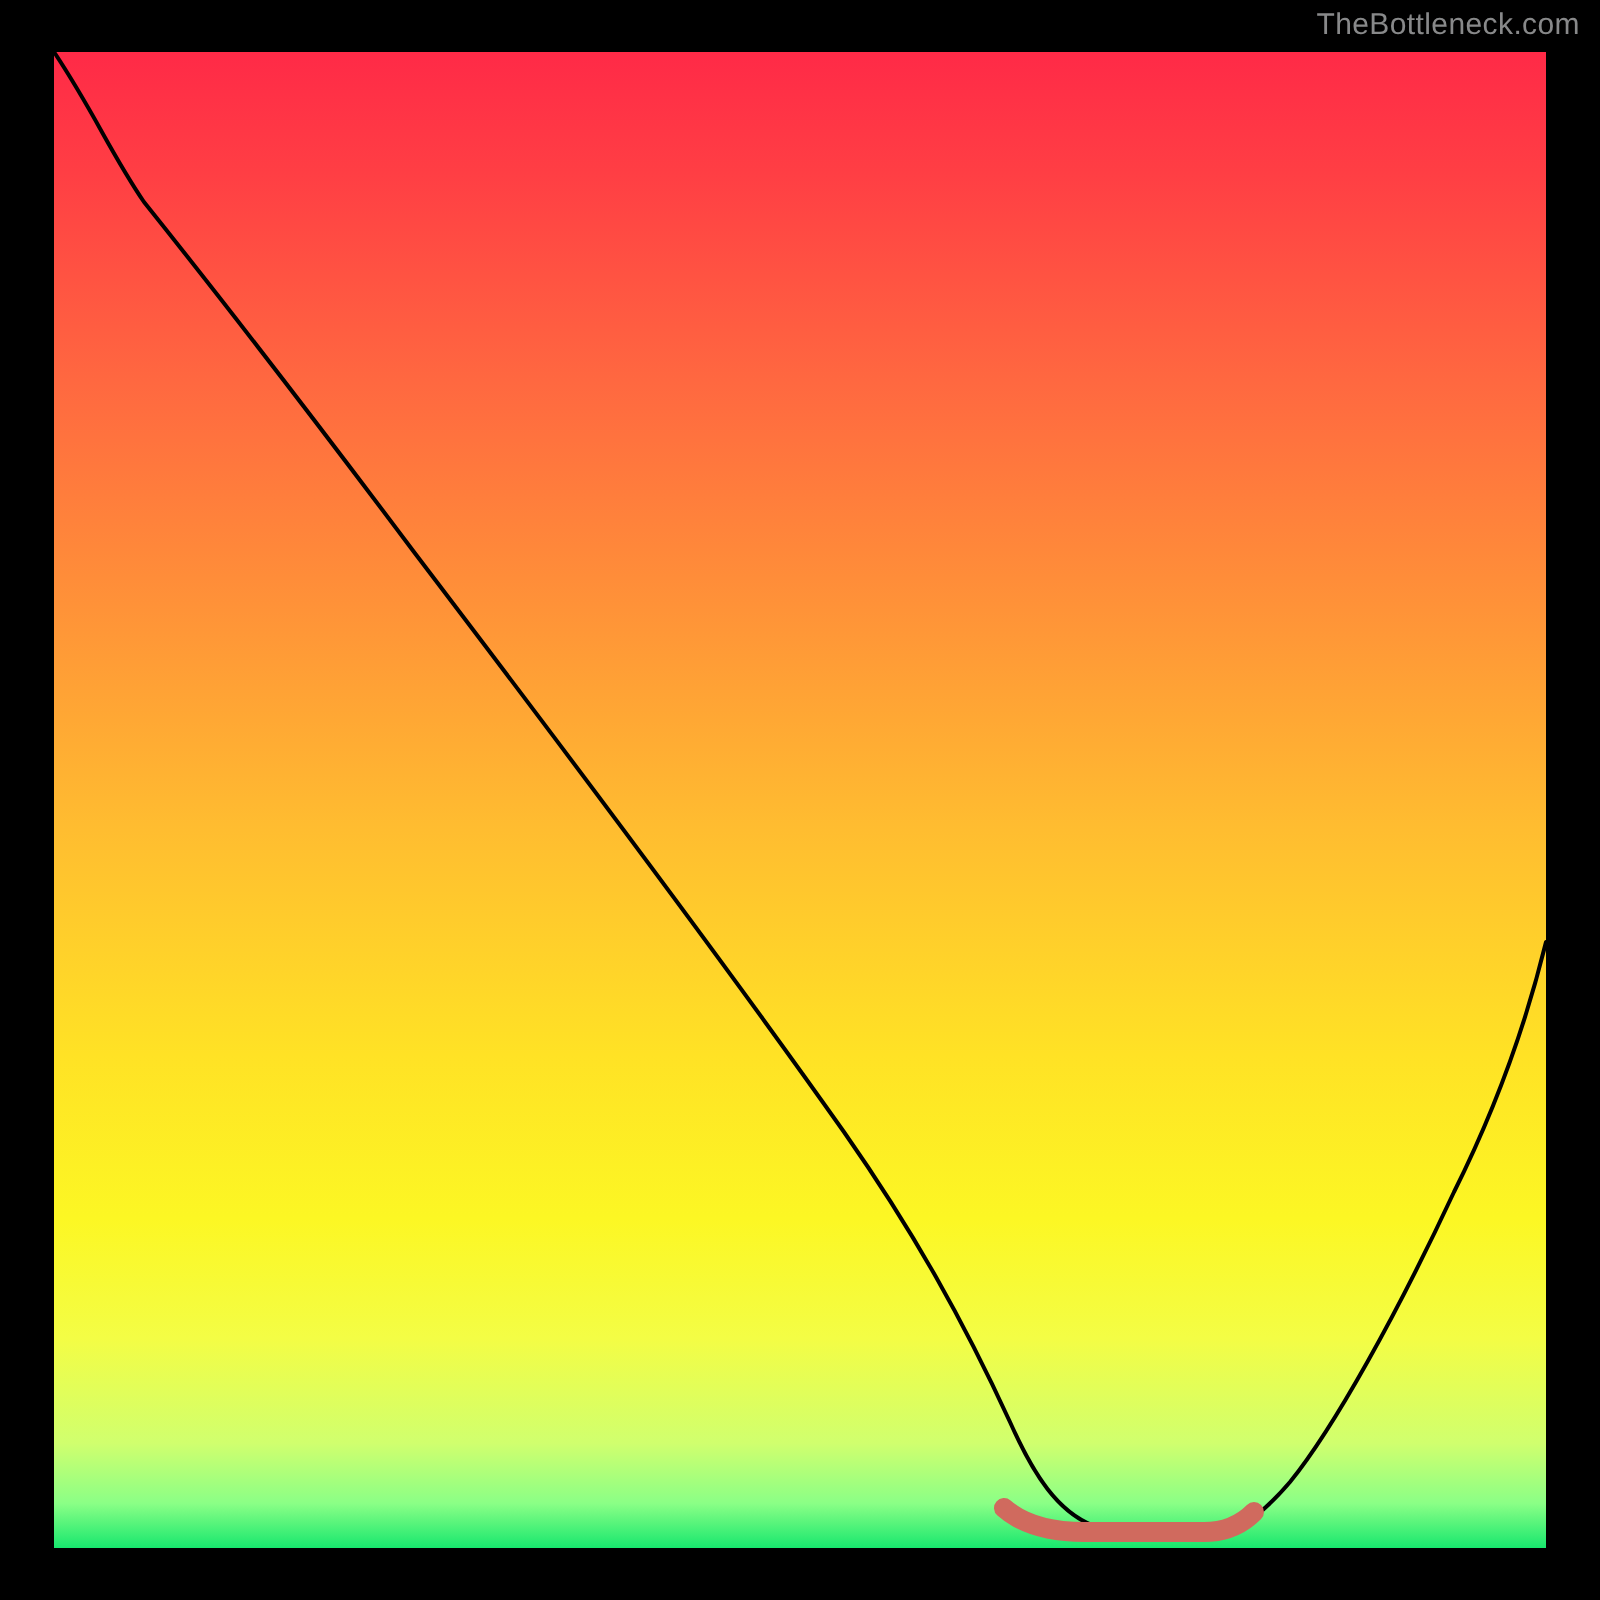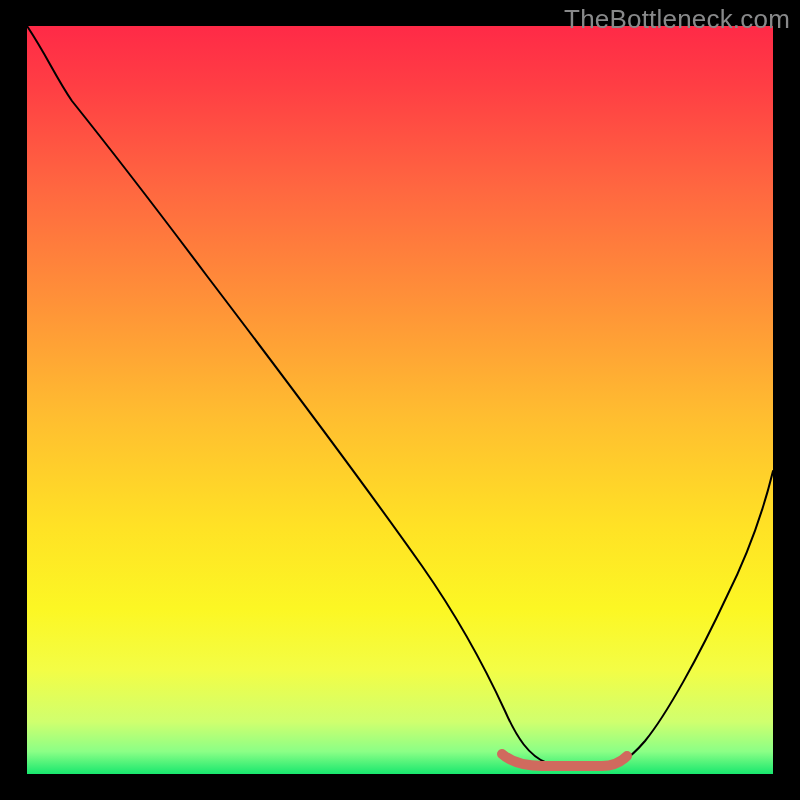--- a/index.html
+++ b/index.html
@@ -27,21 +27,21 @@
       #f3fd45 86%,
       #d0ff6e 93%,
       #8bff86 97%,
       #18e76e 100%);
   }
   .watermark {
     position: absolute;
     top: 4px;
     right: 10px;
     font-family: Arial, Helvetica, sans-serif;
-    font-size: 26px;
+    font-size: 15px;
     color: #88898a;
     letter-spacing: 0.2px;
     user-select: none;
     text-align: right;
   }
   svg.curve {
     position: absolute;
     left: 0;
     top: 0;
     width: 746px;

